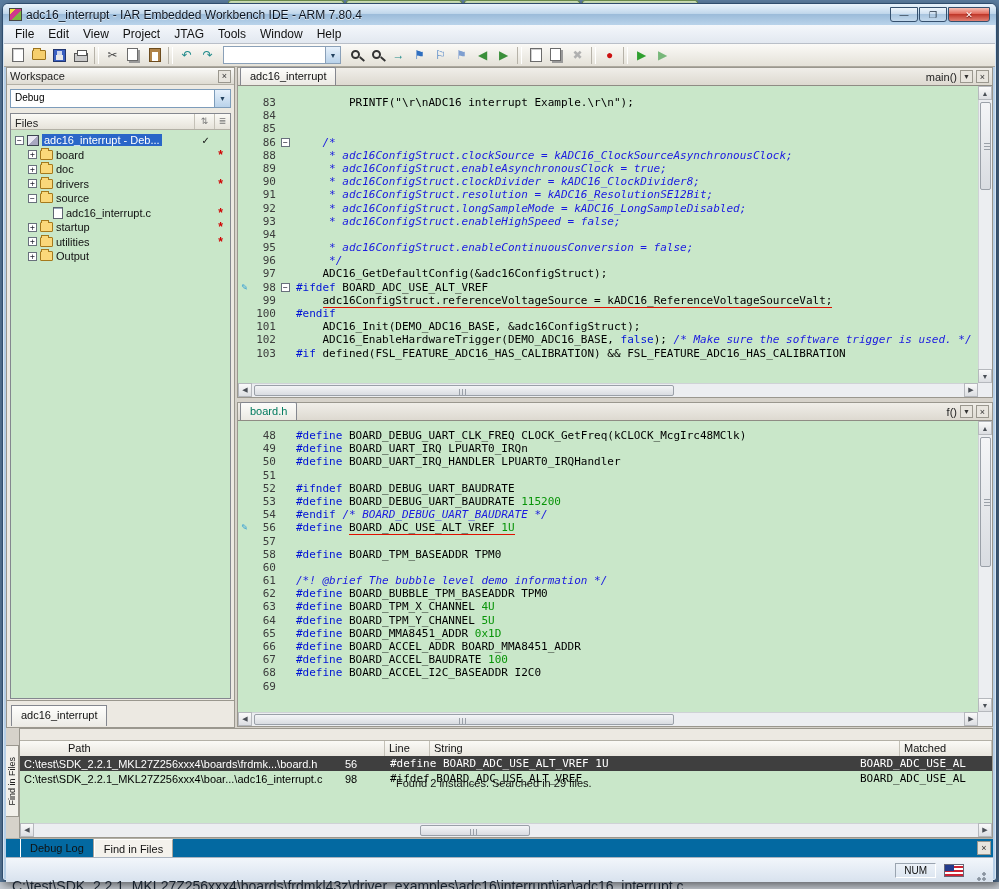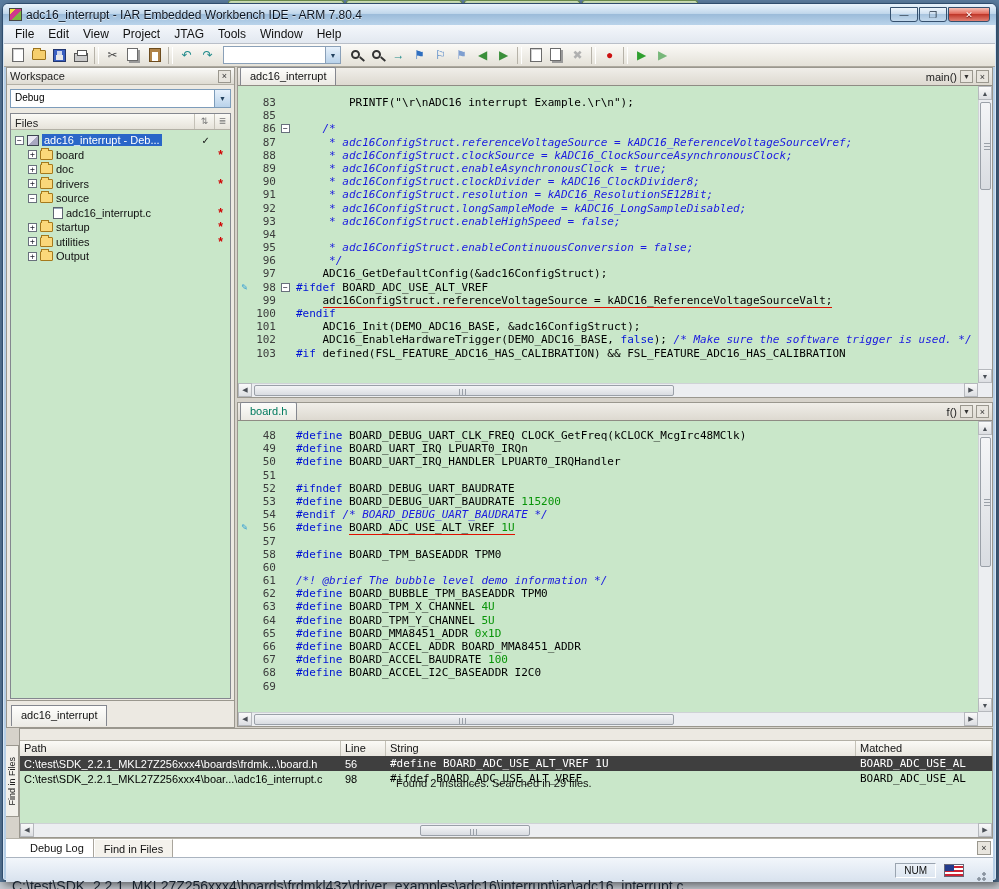--- a/index.html
+++ b/index.html
@@ -143,35 +143,35 @@
   .sb-thumb.h::after { content:""; position:absolute; left:50%; top:3px; width:9px; height:7px; margin-left:-5px;
             background:repeating-linear-gradient(90deg,#9aa0a8 0 1px,transparent 1px 3px); }
   .sb-thumb.v::after { content:""; position:absolute; top:50%; left:3px; height:9px; width:7px; margin-top:-5px;
             background:repeating-linear-gradient(0deg,#9aa0a8 0 1px,transparent 1px 3px); }
   .sb-corner { position:absolute; right:0; bottom:0; width:14px; height:14px; background:#eceef1; }
 
   
   .find-panel { position:absolute; left:13px; right:0; top:661px; height:110px; background:#ece9e2; border:1px solid #9a978e; }
   .find-head { position:absolute; top:11px; left:0; right:0; height:22px; display:grid;
                grid-template-columns:321px 45px 470px 1fr; background:linear-gradient(#fbfaf6,#e2dfd6);
-               border-top:1px solid #b3b0a6; border-bottom:1px solid #b3b0a6; }
+               border-top:1px solid #b3b0a6; border-bottom:1px solid #b3b0a6;padding-left:44px; }
   .fh-cell { font-size:11px; color:#111; padding:1px 4px; border-right:1px solid #c4c1b7; overflow:hidden; white-space:nowrap; }
   .find-rows { position:absolute; top:27px; left:0; right:0; bottom:14px; background:#c9e7c9; overflow:hidden; }
   .frow { height:15px; display:grid; grid-template-columns:321px 45px 470px 1fr; align-items:center; }
   .frow.sel { background:#3f3f3f; color:#fff; }
   .fcell { font-size:11px; padding:0 4px; overflow:hidden; white-space:nowrap; }
   .fcell.mono { font-family:"DejaVu Sans Mono",monospace; }
   .find-summary { position:absolute; top:48px; left:376px; font-size:11px; color:#111; }
   .find-sb { position:absolute; left:0; right:0; bottom:0; height:14px; background:#eceef1; border-top:1px solid #cfd2d6; }
 
   .find-side-tab { position:absolute; left:0; top:678px; width:13px; height:72px; background:#f2f0ea;
                    border:1px solid #9a978e; border-left:none; display:flex; align-items:center; justify-content:center; }
   .find-side-tab span { writing-mode:vertical-rl; transform:rotate(180deg); font-size:9px; color:#222; white-space:nowrap; }
 
-  .bottom-tabs { position:absolute; left:0; right:0; top:771px; height:19px; background:#ffffff; border-top:1px solid #b3b0a6;
+  .bottom-tabs { position:absolute; left:0; right:0; top:771px; height:19px; background:#0369a1; border-top:1px solid #b3b0a6;
                  display:flex; align-items:stretch; padding-left:14px; }
   .btab { font-size:11px; color:#111; padding:3px 9px; border-right:1px solid #a9a59c; border-left:1px solid #fff; }
   .btab.active { background:#f4f2ec; border-top:1px solid #fff; }
   .bt-close { margin-left:auto; width:14px; height:14px; margin-top:2px; margin-right:2px; border:1px solid #9a978e;
               background:#e8e5de; font-size:9px; color:#333; display:flex; align-items:center; justify-content:center; }
 
   
   .statusbar { position:absolute; left:0; right:0; top:790px; height:25px; background:linear-gradient(#f2f6fb,#d8e2ee);
                border-top:1px solid #aab4c0; display:flex; align-items:center; padding:0 6px; }
   .sb-path { font-size:14px; color:#16202c; white-space:nowrap; overflow:hidden; flex:1;margin-top:32px; }
@@ -368,23 +368,23 @@
       <div class="tabbar">
         <span class="etab">adc16_interrupt</span>
         <div class="ed-controls">
           <span class="ed-context">main()</span>
           <span class="ed-dd">▼</span>
           <span class="ed-x">×</span>
         </div>
       </div>
       <div class="codearea" id="code1">
           <div class="cline"><span class="lm"></span><span class="lnum">83</span><span class="lfold"></span><span class="ct"><span class="s-p">        PRINTF("\r\nADC16 interrupt Example.\r\n");</span></span></div>
+          <div class="cline"><span class="lm"></span><span class="lnum">84</span><span class="lfold"></span><span class="ct"></span></div>
           <div class="cline"><span class="lm"></span><span class="lnum">85</span><span class="lfold"></span><span class="ct"></span></div>
           <div class="cline"><span class="lm"></span><span class="lnum">86</span><span class="lfold"><span class="foldbox">−</span></span><span class="ct"><span class="s-c">    /*</span></span></div>
-          <div class="cline"><span class="lm"></span><span class="lnum">87</span><span class="lfold"></span><span class="ct"><span class="s-c">     * adc16ConfigStruct.referenceVoltageSource = kADC16_ReferenceVoltageSourceVref;</span></span></div>
           <div class="cline"><span class="lm"></span><span class="lnum">88</span><span class="lfold"></span><span class="ct"><span class="s-c">     * adc16ConfigStruct.clockSource = kADC16_ClockSourceAsynchronousClock;</span></span></div>
           <div class="cline"><span class="lm"></span><span class="lnum">89</span><span class="lfold"></span><span class="ct"><span class="s-c">     * adc16ConfigStruct.enableAsynchronousClock = true;</span></span></div>
           <div class="cline"><span class="lm"></span><span class="lnum">90</span><span class="lfold"></span><span class="ct"><span class="s-c">     * adc16ConfigStruct.clockDivider = kADC16_ClockDivider8;</span></span></div>
           <div class="cline"><span class="lm"></span><span class="lnum">91</span><span class="lfold"></span><span class="ct"><span class="s-c">     * adc16ConfigStruct.resolution = kADC16_ResolutionSE12Bit;</span></span></div>
           <div class="cline"><span class="lm"></span><span class="lnum">92</span><span class="lfold"></span><span class="ct"><span class="s-c">     * adc16ConfigStruct.longSampleMode = kADC16_LongSampleDisabled;</span></span></div>
           <div class="cline"><span class="lm"></span><span class="lnum">93</span><span class="lfold"></span><span class="ct"><span class="s-c">     * adc16ConfigStruct.enableHighSpeed = false;</span></span></div>
           <div class="cline"><span class="lm"></span><span class="lnum">94</span><span class="lfold"></span></div>
           <div class="cline"><span class="lm"></span><span class="lnum">95</span><span class="lfold"></span><span class="ct"><span class="s-c">     * adc16ConfigStruct.enableContinuousConversion = false;</span></span></div>
           <div class="cline"><span class="lm"></span><span class="lnum">96</span><span class="lfold"></span><span class="ct"><span class="s-c">     */</span></span></div>
           <div class="cline"><span class="lm"></span><span class="lnum">97</span><span class="lfold"></span><span class="ct"><span class="s-p">    ADC16_GetDefaultConfig(&amp;adc16ConfigStruct);</span></span></div>

